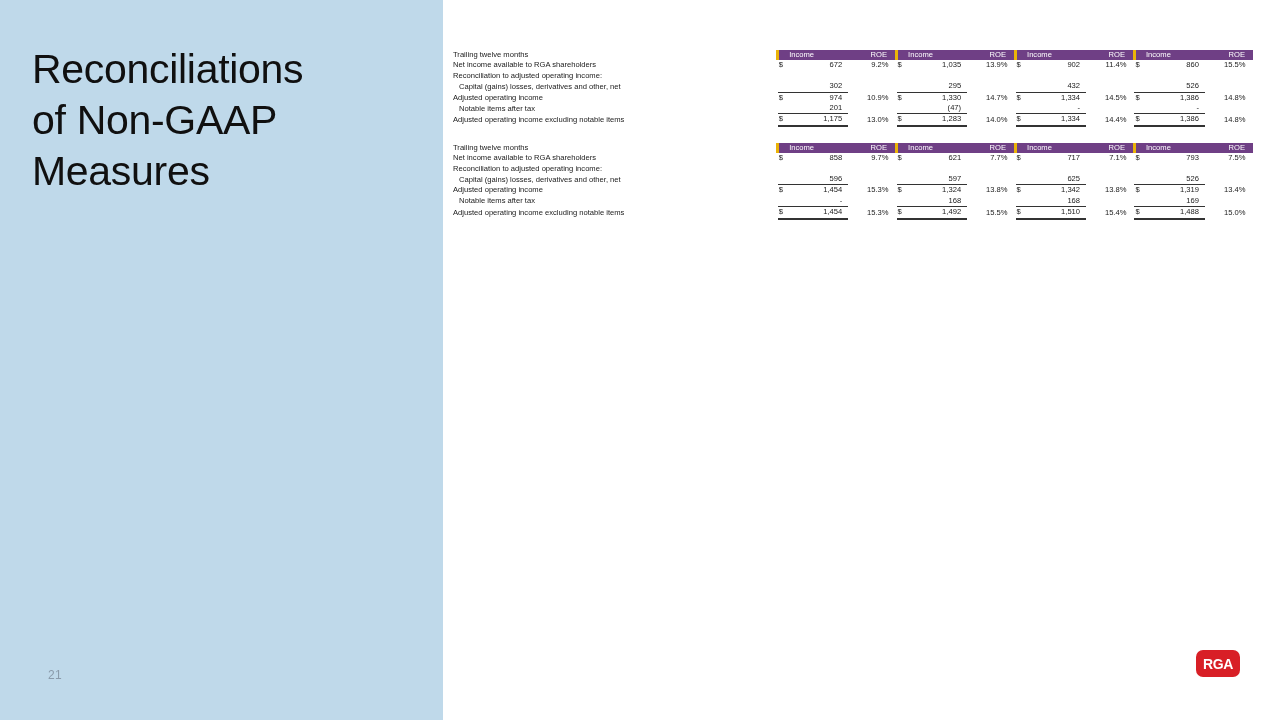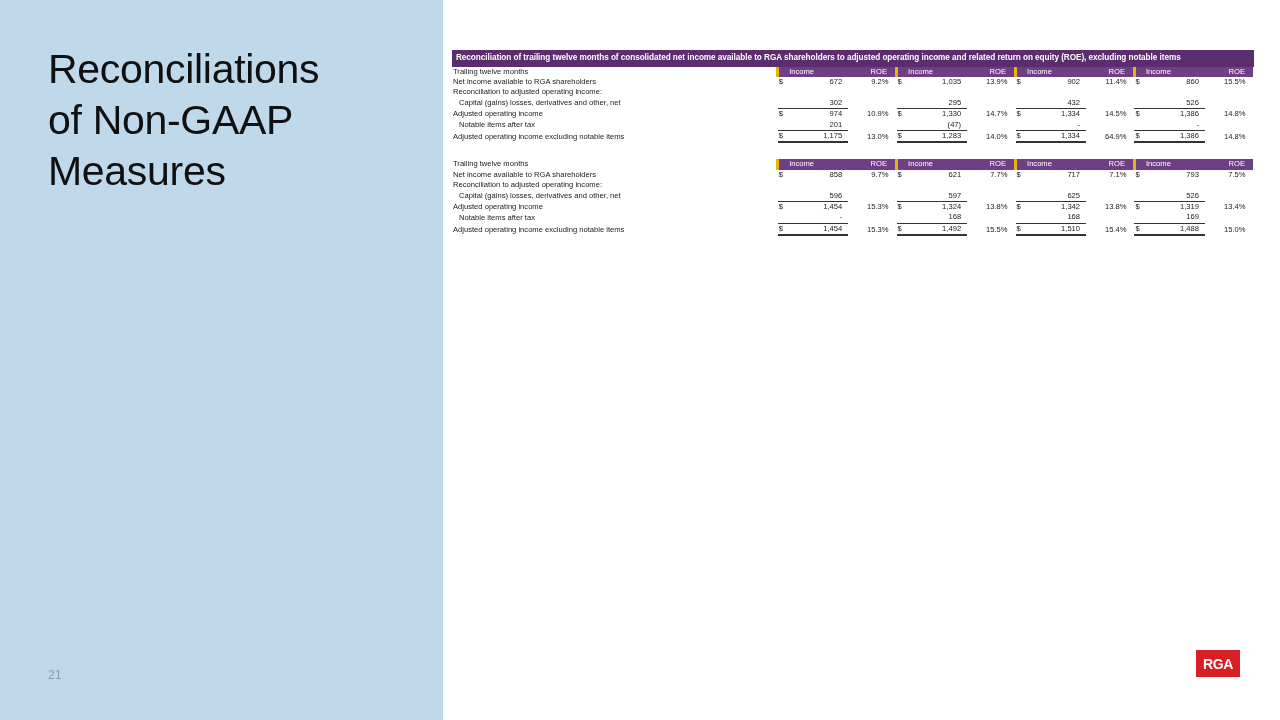--- a/index.html
+++ b/index.html
@@ -23,21 +23,21 @@
   .left-panel {
     position: absolute;
     left: 0;
     top: 0;
     width: 443px;
     height: 720px;
     background: #bfd9ea;
   }
   .slide-title {
     position: absolute;
-    left: 48px;
+    left: 32px;
     top: 44px;
     width: 360px;
     font-size: 41px;
     line-height: 51px;
     color: #101010;
     font-weight: 400;
     letter-spacing: -0.3px;
     white-space: pre-line;
   }
   .page-number {
@@ -49,21 +49,21 @@
     letter-spacing: 0.3px;
   }
   
   .logo {
     position: absolute;
     left: 1196px;
     top: 650px;
     width: 44px;
     height: 27px;
     background: #d81f26;
-    border-radius: 0;
+    border-radius: 7px;
   }
   .logo-text {
     position: absolute;
     left: 0;
     top: 0;
     width: 44px;
     height: 27px;
     display: flex;
     align-items: center;
     justify-content: center;
@@ -159,21 +159,20 @@
 of Non-GAAP
 Measures</div>
     <div class="page-number">21</div>
   </div>
 
   <div class="logo">
     <div class="logo-text">RGA</div>
   </div>
 
   <div class="table-area">
-    <div class="banner">Reconciliation of trailing twelve months of consolidated net income available to RGA shareholders to adjusted operating income and related return on equity (ROE), excluding notable items</div>
     <div id="tables-root">
         <table class="recon">
           <colgroup>
             <col class="c-label">
             <col class="c-cur">
             <col class="c-inc">
             <col class="c-roe">
             <col class="c-cur">
             <col class="c-inc">
             <col class="c-roe">
@@ -274,21 +273,21 @@
             <tr>
               <td class="lbl">Adjusted operating income excluding notable items</td>
               <td class="cur tb-dbl">$</td>
               <td class="num tb-dbl">1,175</td>
               <td class="roe">13.0%</td>
               <td class="cur tb-dbl">$</td>
               <td class="num tb-dbl">1,283</td>
               <td class="roe">14.0%</td>
               <td class="cur tb-dbl">$</td>
               <td class="num tb-dbl">1,334</td>
-              <td class="roe">64.9%</td>
+              <td class="roe">14.4%</td>
               <td class="cur tb-dbl">$</td>
               <td class="num tb-dbl">1,386</td>
               <td class="roe">14.8%</td>
             </tr>
           </tbody>
         </table>
         <div class="gap-between"></div>
         <table class="recon">
           <colgroup>
             <col class="c-label">

